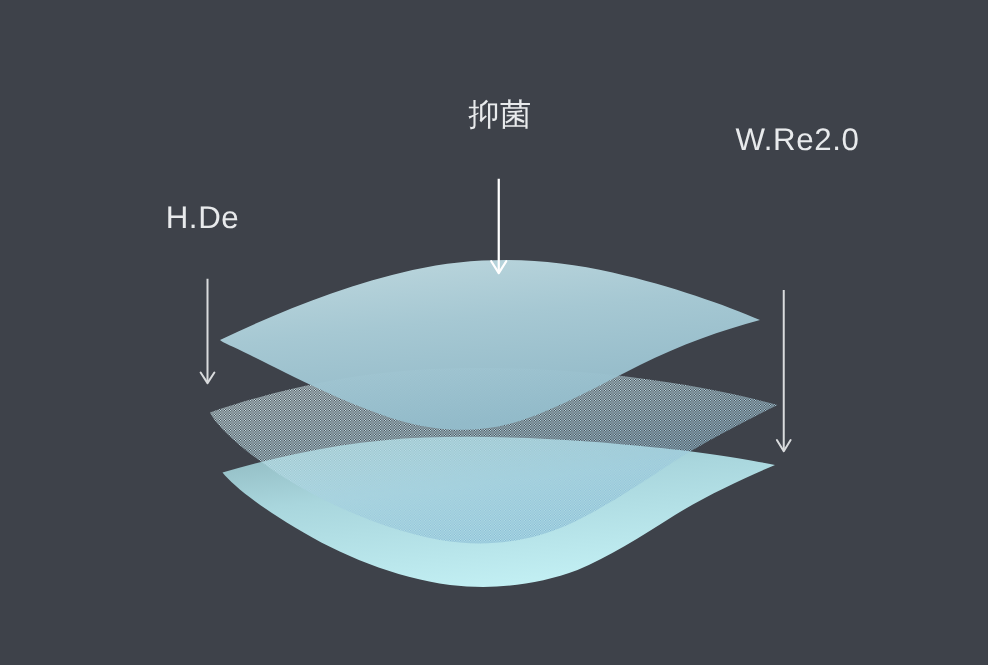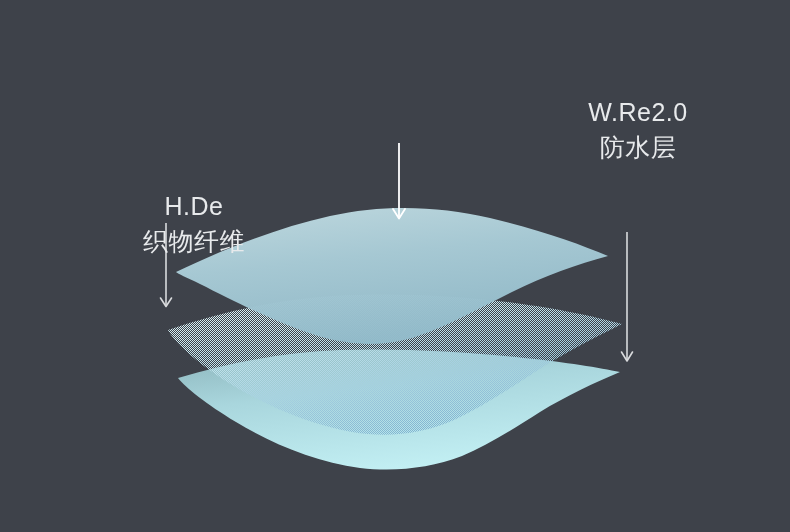--- a/index.html
+++ b/index.html
@@ -34,21 +34,21 @@
   .label .l1 {
     display: block;
     font-size: 25px;
     font-weight: 300;
   }
   .label .l2 {
     display: block;
     font-size: 25px;
     font-weight: 300;
   }
-  #label-left  { left: 114px;  top: 157px; width: 160px; margin-top: 32px; }
+  #label-left  { left: 82px;  top: 157px; width: 160px; }
   #label-mid   { left: 320px; top: 75px;  width: 160px; }
   #label-right { left: 548px; top: 95px;  width: 180px; text-align: center; }
 </style>
 </head>
 <body>
 
 <div id="stage">
 
   <svg class="illus" viewBox="0 0 790 532">
     <defs>
@@ -129,24 +129,23 @@
     </g>
 
     <g>
       <line x1="627" y1="232" x2="627" y2="360" stroke="#d9dbdd" stroke-width="1.6"></line>
       <polyline points="621.5,352 627,361 632.5,352" fill="none" stroke="#d9dbdd" stroke-width="1.6" stroke-linecap="round" stroke-linejoin="round"></polyline>
     </g>
   </svg>
 
   <div class="label" id="label-left">
     <span class="l1">H.De</span>
-    <span class="l2">织物纤维</span>
   </div>
 
   <div class="label" id="label-mid">
+    <span class="l1">抑菌</span>
   </div>
 
   <div class="label" id="label-right">
     <span class="l1">W.Re2.0</span>
-    <span class="l2">防水层</span>
   </div>
 
 </div>
 
 </body></html>

